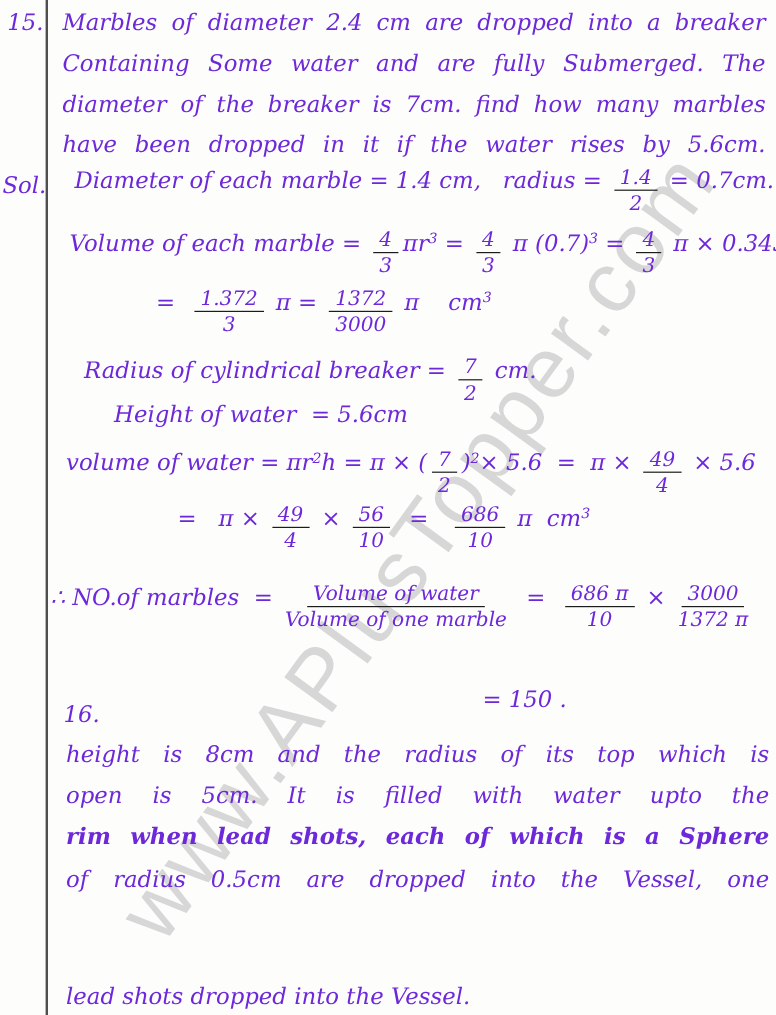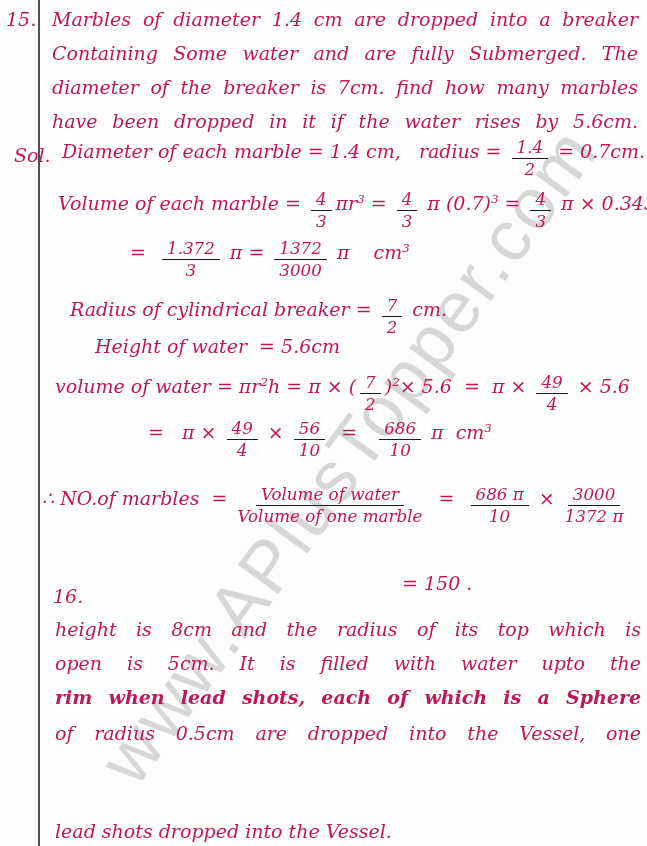--- a/index.html
+++ b/index.html
@@ -25,21 +25,21 @@
     font-family:"Liberation Sans", sans-serif;
     font-size:72px;font-weight:400;letter-spacing:3px;
     color:rgba(128,128,128,0.30);
     white-space:nowrap;z-index:0;user-select:none;
   }
   
   .hw{
     position:absolute;z-index:2;
     font-style:italic;
     font-size:19px;line-height:1.25;
-    color:#be185d;
+    color:#6d28d9;
   }
   .mlabel{font-size:19px;}
   .qline{
     width:586px;
     text-align:justify;text-align-last:justify;
   }
   .qline.nojust{width:auto;text-align:left;text-align-last:left;}
   .mathline{
     display:flex;align-items:center;
     white-space:pre;
@@ -55,24 +55,24 @@
 </style>
 </head>
 <body>
 
 <div class="page">
 
   <div class="watermark">www.APlusTopper.com</div>
   <div class="margin-line"></div>
 
   <div class="hw mlabel" style="left:6px;top:8px;">15.</div>
-  <div class="hw mlabel" style="left:14px;top:144px;">Sol.</div>
+  <div class="hw mlabel" style="left:2px;top:144px;">Sol.</div>
   <div class="hw mlabel" style="left:7px;top:585px;margin-left:46px;">16.</div>
 
-  <div class="hw qline" style="left:52px;top:8px;">Marbles of diameter 1.4 cm are dropped into a breaker</div>
+  <div class="hw qline" style="left:52px;top:8px;">Marbles of diameter 2.4 cm are dropped into a breaker</div>
   <div class="hw qline" style="left:52px;top:42px;">Containing Some water and are fully Submerged. The</div>
   <div class="hw qline" style="left:52px;top:76px;">diameter of the breaker is 7cm. find how many marbles</div>
   <div class="hw qline" style="left:52px;top:110px;">have been dropped in it if the water rises by 5.6cm.</div>
 
   <div class="hw mathline" style="left:62px;top:132px;height:40px;"><span class="tok">Diameter of each marble = 1.4 cm,   radius = </span><span class="frac"><span class="num">1.4</span><span class="den">2</span></span><span class="tok"> = 0.7cm.</span></div>
   <div class="hw mathline" style="left:58px;top:184px;height:40px;"><span class="tok">Volume of each marble = </span><span class="frac"><span class="num">4</span><span class="den">3</span></span><span class="tok">πr</span><sup>3</sup><span class="tok"> = </span><span class="frac"><span class="num">4</span><span class="den">3</span></span><span class="tok"> π (0.7)</span><sup>3</sup><span class="tok"> = </span><span class="frac"><span class="num">4</span><span class="den">3</span></span><span class="tok"> π × 0.343</span></div>
   <div class="hw mathline" style="left:130px;top:232px;height:42px;"><span class="tok">=  </span><span class="frac"><span class="num">1.372</span><span class="den">3</span></span><span class="tok"> π = </span><span class="frac"><span class="num">1372</span><span class="den">3000</span></span><span class="tok"> π    cm</span><sup>3</sup></div>
   <div class="hw mathline" style="left:70px;top:290px;height:40px;"><span class="tok">Radius of cylindrical breaker = </span><span class="frac"><span class="num">7</span><span class="den">2</span></span><span class="tok"> cm.</span></div>
   <div class="hw mathline" style="left:95px;top:332px;height:30px;"><span class="tok">Height of water  = 5.6cm</span></div>
   <div class="hw mathline" style="left:55px;top:366px;height:42px;"><span class="tok">volume of water = πr</span><sup>2</sup><span class="tok">h = π × (</span><span class="frac"><span class="num">7</span><span class="den">2</span></span><span class="tok">)</span><sup>2</sup><span class="tok">× 5.6  =  π × </span><span class="frac"><span class="num">49</span><span class="den">4</span></span><span class="tok"> × 5.6</span></div>

